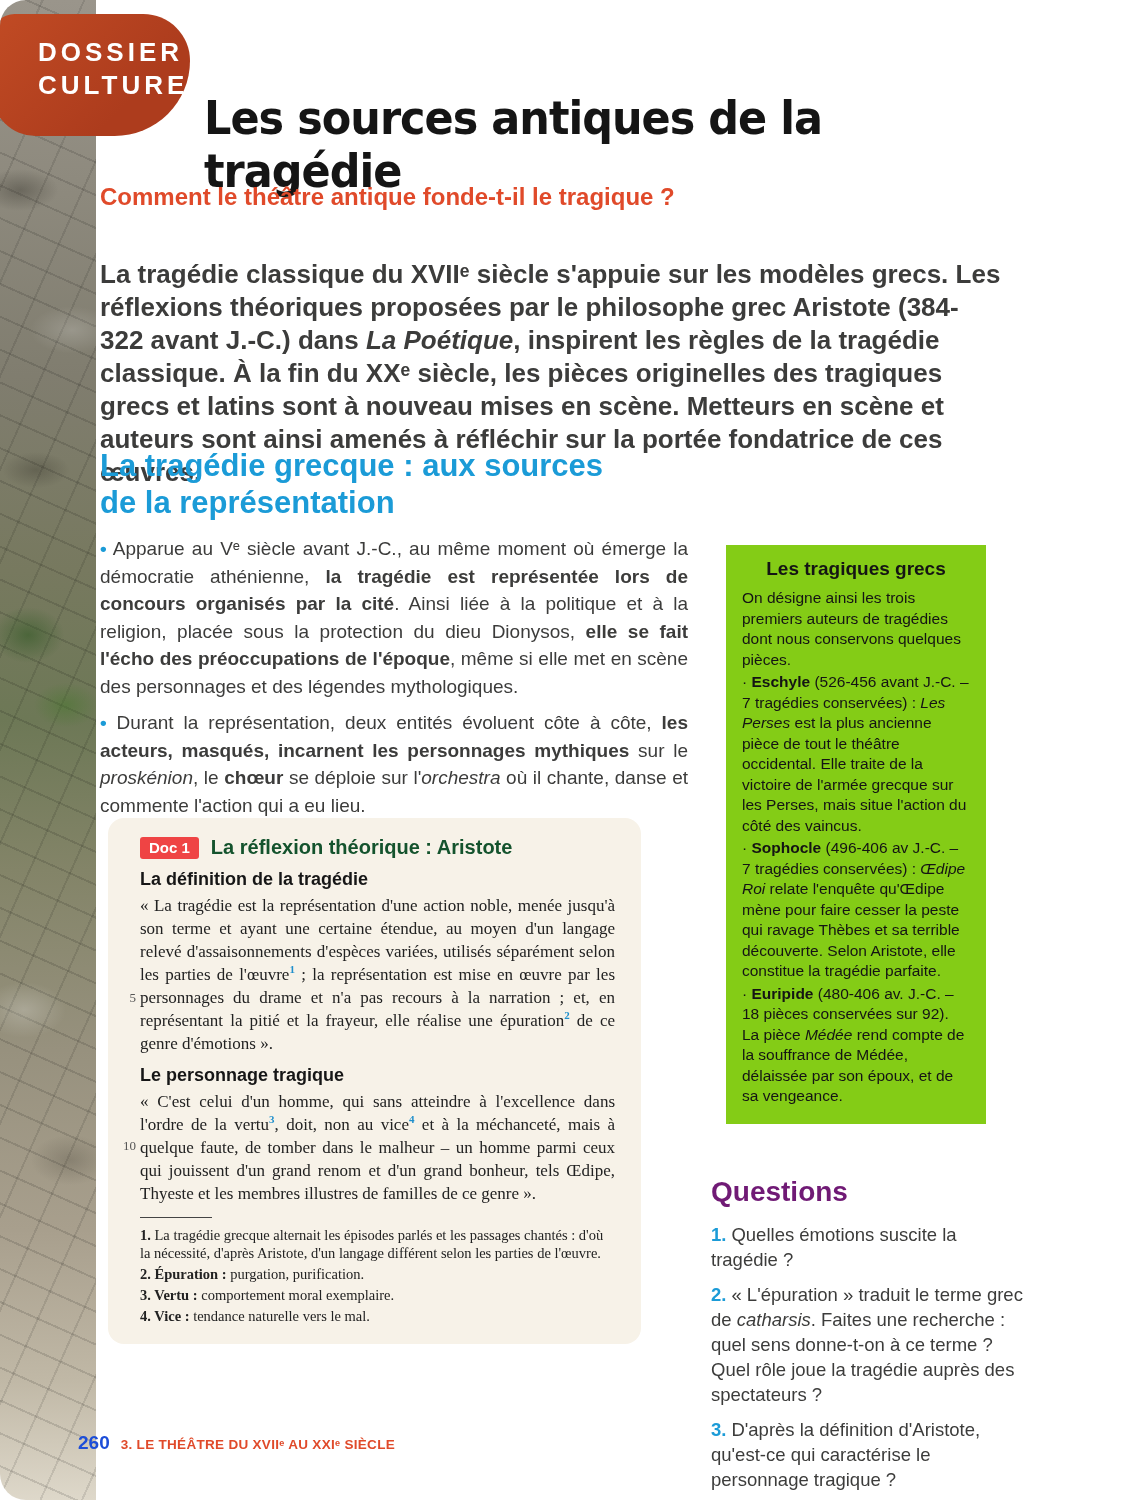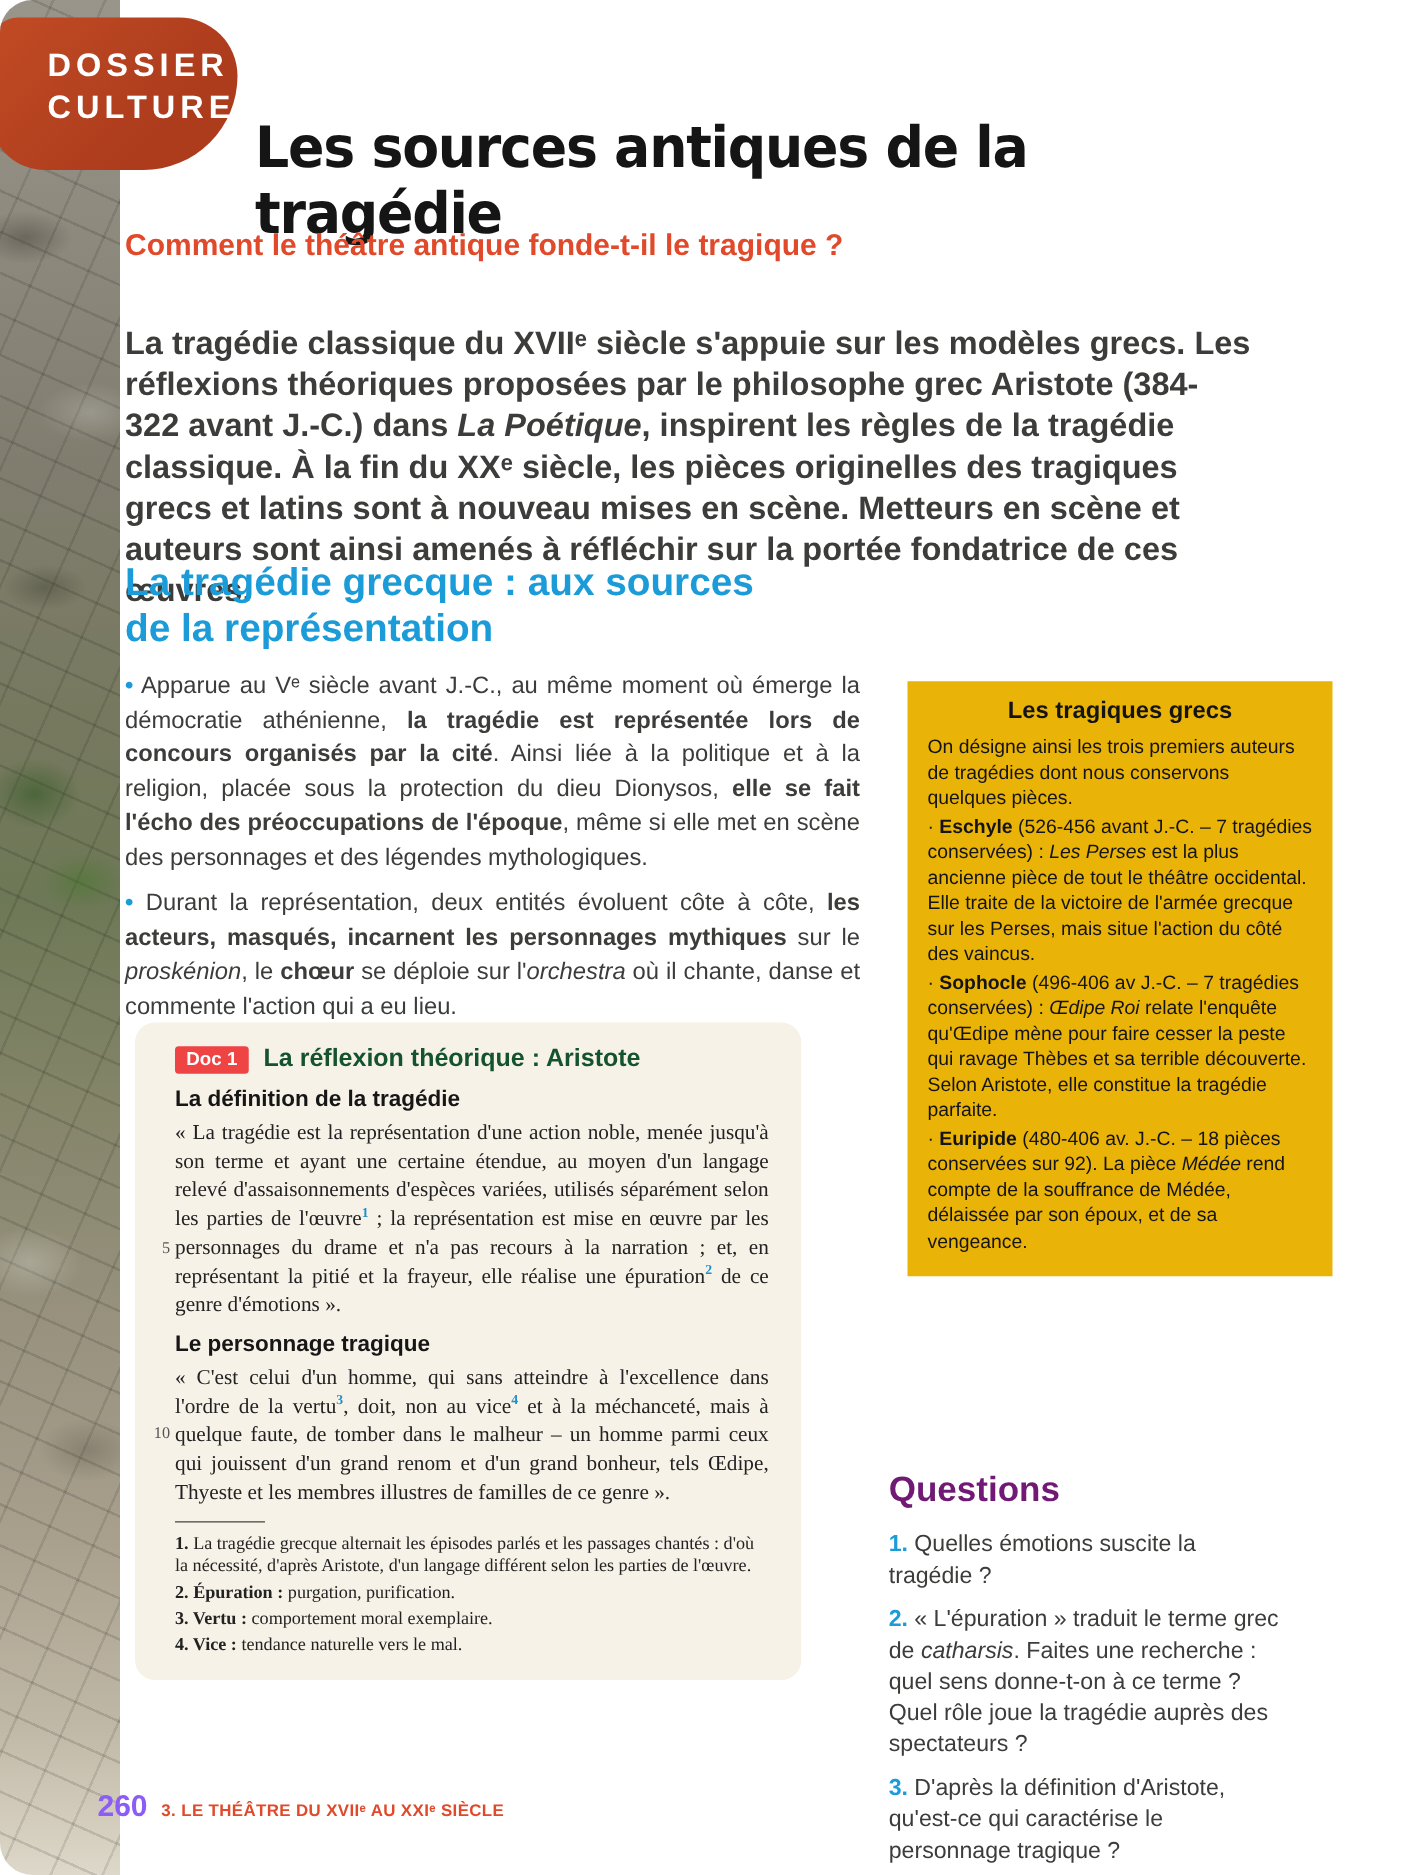--- a/index.html
+++ b/index.html
@@ -55,22 +55,22 @@
   }
   .left-col{
     position:absolute;left:100px;top:535px;width:588px;
     font-size:19px;color:#3c3c3b;line-height:27.5px;text-align:justify;
   }
   .bullet-para{margin:0 0 9px 0;}
   .dot{color:#1b9bd7;font-weight:bold;}
 
   
   .sidebar-box{
-    position:absolute;left:726px;top:545px;width:340px;
-    background:#eab308;box-sizing:border-box;padding:13px 16px 15px 16px;
+    position:absolute;left:726px;top:545px;width:260px;
+    background:#84cc16;box-sizing:border-box;padding:13px 16px 15px 16px;
   }
   .sidebar-title{
     text-align:center;font-weight:bold;font-size:19px;color:#141414;margin-bottom:8px;
   }
   .sidebar-text{
     margin:0 0 2px 0;font-size:15.5px;line-height:20.5px;color:#141414;
   }
 
   
   .doc-box{
@@ -112,21 +112,21 @@
   
   .questions{position:absolute;left:711px;top:1176px;width:313px;}
   .questions-heading{
     margin:0 0 14px 0;font-size:28px;font-weight:bold;color:#701a75;
   }
   .question{margin:0 0 10px 0;font-size:18.5px;line-height:25px;color:#3c3c3b;}
   .q-num{color:#1b9bd7;font-weight:bold;margin-right:5px;}
 
   
   .footer{position:absolute;left:78px;top:1432px;display:flex;align-items:baseline;gap:11px;}
-  .page-num{font-weight:bold;font-size:24px;color:#8b5cf6;}
+  .page-num{font-weight:bold;font-size:19px;color:#1d4ed8;}
   .chapter{color:#e04a2a;font-weight:bold;font-size:13.5px;letter-spacing:.3px;}
   i{font-style:italic;}
 </style>
 </head>
 <body>
 
 <div class="page">
 
   <div class="photo-strip"></div>
 

